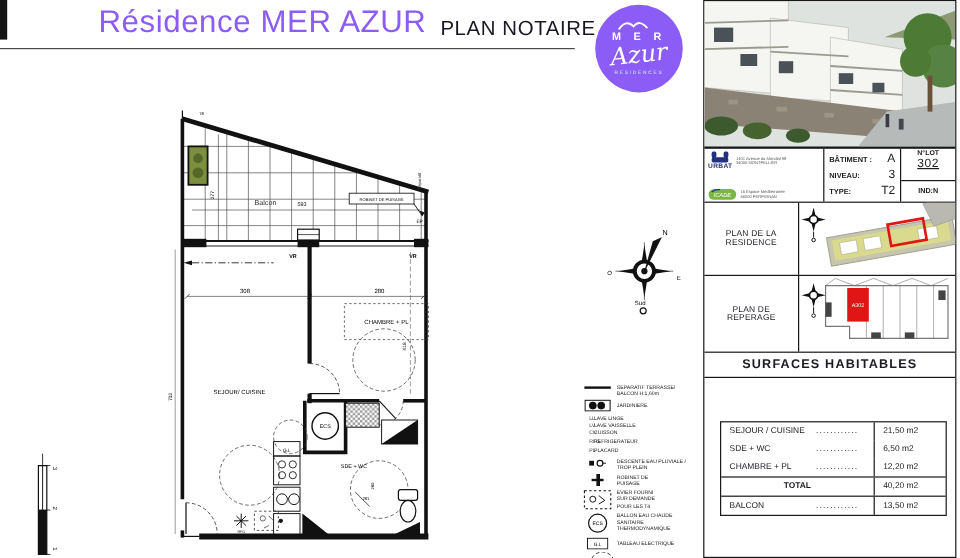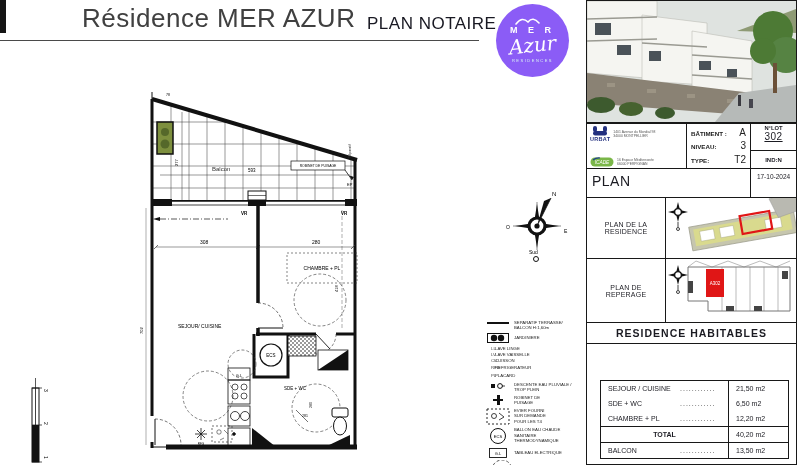--- a/index.html
+++ b/index.html
@@ -1,21 +1,21 @@
 <!DOCTYPE html>
 <html><head>
 <meta charset="utf-8">
 <style>
   html,body{margin:0;padding:0;}
   .page{position:relative;width:800px;height:465px;background:#fff;overflow:hidden;
         font-family:"Liberation Sans",sans-serif;color:#1b1b22;}
   
   .corner-mark{position:absolute;left:0;top:0;width:6px;height:33px;background:#151515;}
   .title{position:absolute;left:82px;top:3px;width:260px;font-size:26px;letter-spacing:.5px;
-         color:#404040;white-space:nowrap;}
+         color:#8b5cf6;white-space:nowrap;}
   .subtitle{position:absolute;left:367px;top:14px;font-size:17px;letter-spacing:.5px;color:#181822;}
   .header-rule{position:absolute;left:0;top:40px;width:479px;height:1px;background:#4a4a4a;}
   .logo{position:absolute;left:496px;top:4px;width:73px;height:73px;border-radius:50%;
         background:#8b5cf6;text-align:center;}
   .logo svg{position:absolute;left:16px;top:8px;}
   .logo-mer{position:absolute;left:0;top:21px;width:100%;font-size:9px;letter-spacing:4px;
             color:#fff;font-weight:bold;}
   .logo-azur{position:absolute;left:0;top:29px;width:100%;font-size:20px;color:#fff;
              font-family:"DejaVu Serif",serif;font-style:italic;transform:rotate(-6deg);}
   .logo-res{position:absolute;left:0;top:54px;width:100%;font-size:4px;letter-spacing:1.5px;color:#d9f1f4;}
@@ -498,24 +498,20 @@
       </div>
       <div class="lot-cell">
         <div class="lot-top">
           <div class="lot-lb">N°LOT</div>
           <div class="lot-val">302</div>
         </div>
         <div class="lot-bottom">IND:N</div>
       </div>
     </div>
 
-    <div class="plan-label-row">
-      <div class="plan-word">PLAN</div>
-      <div class="plan-date">17-10-2024</div>
-    </div>
 
     <div class="map-row res">
       <div class="map-label">PLAN DE LA RESIDENCE</div>
       <div class="map-img">
         <svg width="130" height="58" viewBox="0 0 130 58">
           <g transform="translate(22,0)">
             <g transform="rotate(-10 54 32)">
               <rect x="2" y="20" width="106" height="24" fill="#c6c6ae" stroke="#9a9a8a" stroke-width="0.7"></rect>
               <rect x="6" y="23" width="98" height="17" fill="#d9da8e"></rect>
               <g fill="#fff" stroke="#a0a080" stroke-width="0.4">
@@ -562,21 +558,21 @@
             <polygon points="10,0 12,8 20,10 12,12 10,20 8,12 0,10 8,8" fill="#111"></polygon>
             <circle cx="10" cy="10" r="3.4" fill="#fff" stroke="#111" stroke-width="1.4"></circle>
             <line x1="10" y1="20" x2="10" y2="25" stroke="#111" stroke-width="0.8"></line>
             <circle cx="10" cy="27" r="1.5" fill="none" stroke="#111" stroke-width="0.8"></circle>
           </g>
         </svg>
       </div>
     </div>
 
     <div class="surfaces">
-      <div class="surf-title">RESIDENCE HABITABLES</div>
+      <div class="surf-title">SURFACES HABITABLES</div>
       <div class="surf-table">
         <div class="s-row">
           <span class="lbl">SEJOUR / CUISINE</span>
           <span class="dots">............</span>
           <span class="val">21,50 m2</span>
         </div>
         <div class="s-row">
           <span class="lbl">SDE + WC</span>
           <span class="dots">............</span>
           <span class="val">6,50 m2</span>

